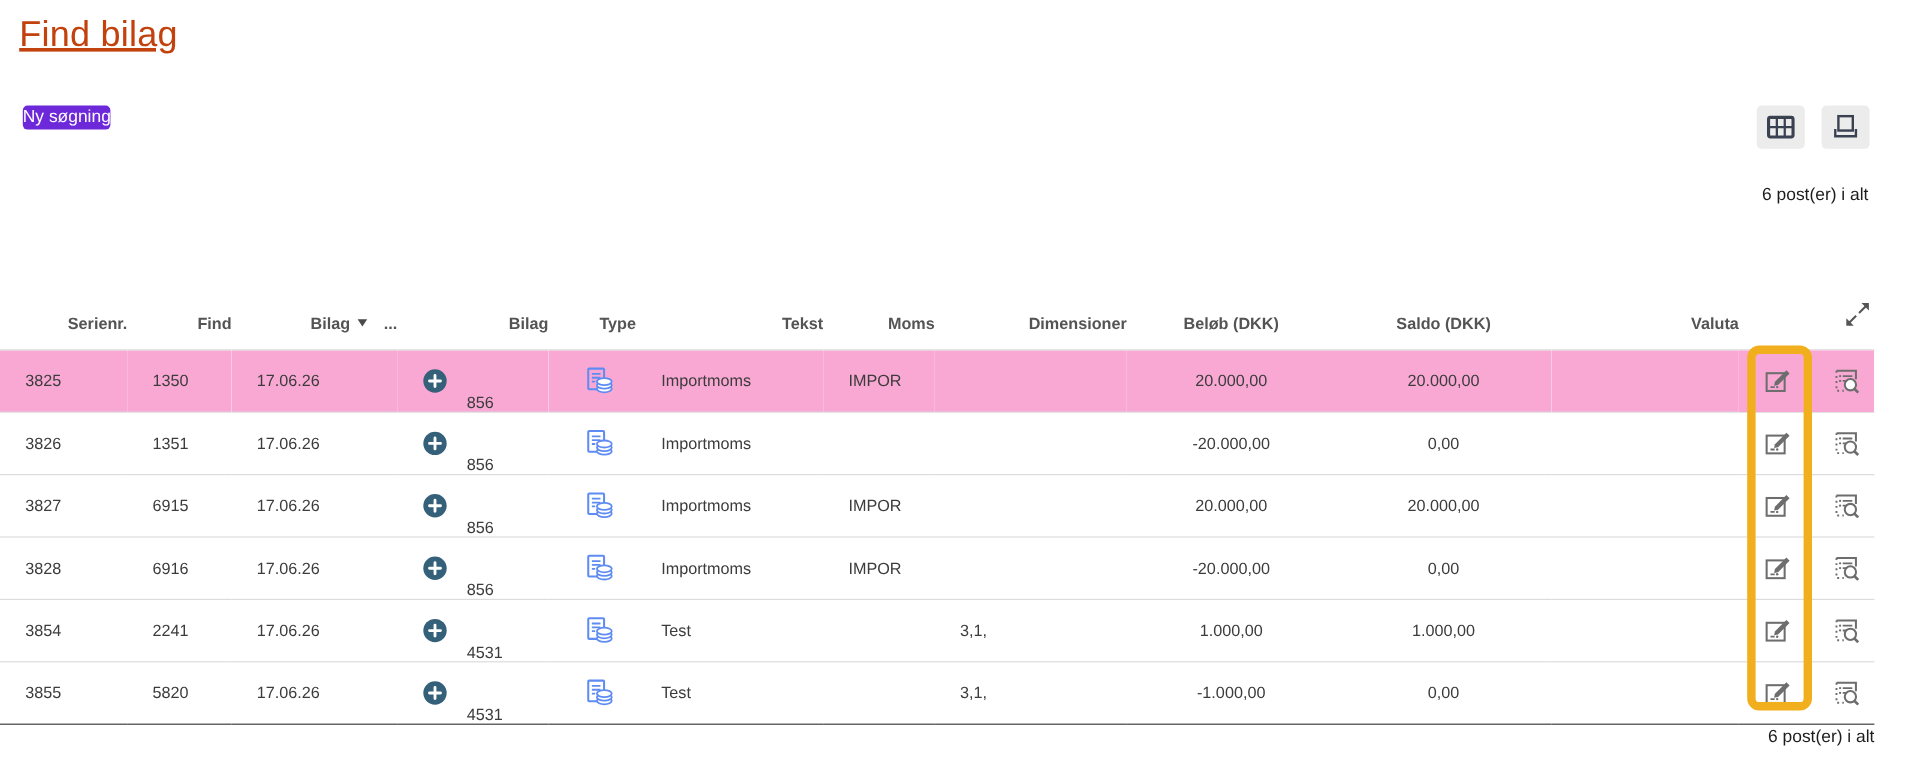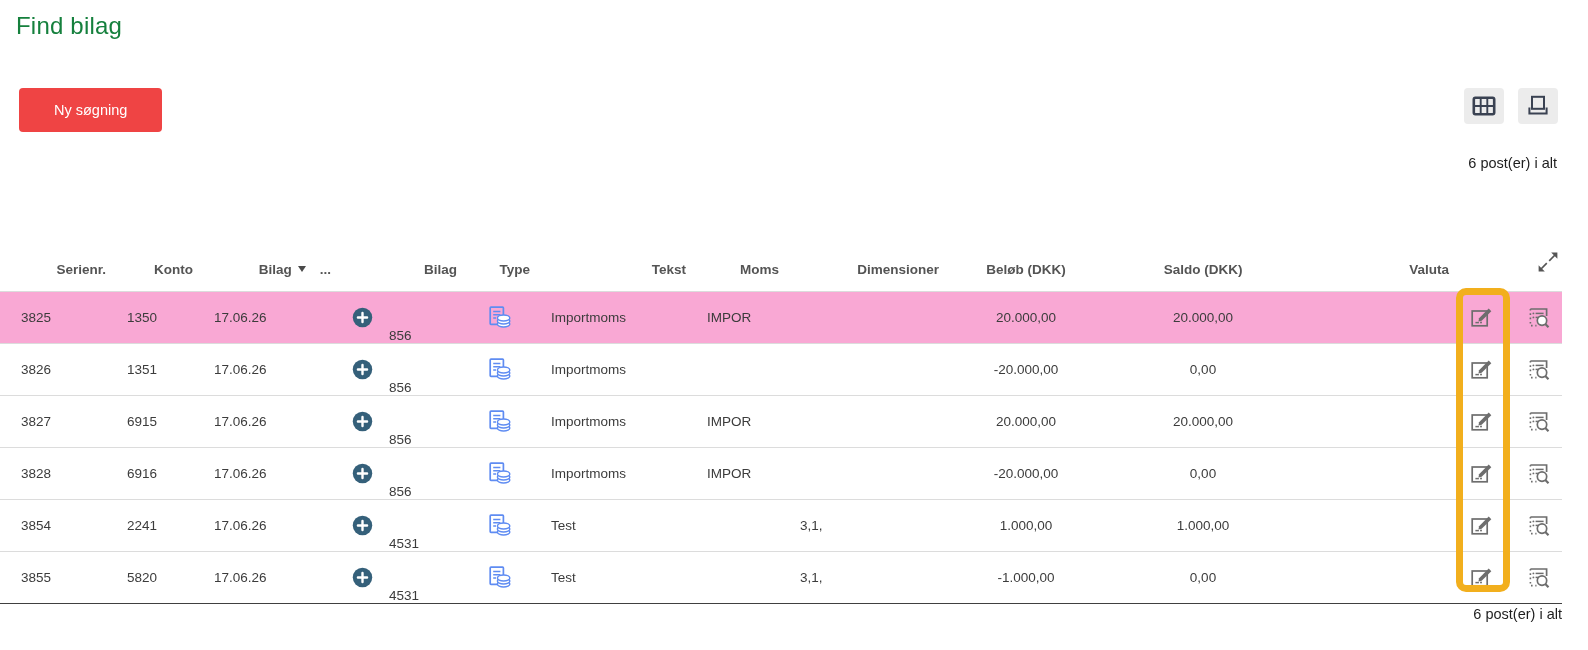--- a/index.html
+++ b/index.html
@@ -3,25 +3,25 @@
 <meta charset="utf-8">
 <style>
   html,body{margin:0;padding:0;}
   body{
     width:1588px;height:650px;position:relative;overflow:hidden;
     background:#ffffff;color:#3c3c3c;
     font-family:"Liberation Sans", sans-serif;
   }
   .page-title{
     position:absolute;left:16px;top:12px;margin:0;
-    font-size:24px;font-weight:400;color:#15803d;letter-spacing:.2px;
+    font-size:30px;font-weight:400;color:#c2410c;letter-spacing:.2px;text-decoration:underline;
   }
   .btn-primary{
-    position:absolute;left:19px;top:88px;height:44px;padding:0 35px;
-    background:#ef4444;color:#fff;border:none;border-radius:4px;
+    position:absolute;left:19px;top:88px;height:20px;padding:0 0;
+    background:#6d28d9;color:#fff;border:none;border-radius:4px;
     font-size:14.5px;font-family:inherit;cursor:pointer;
   }
   .icon-btn{
     position:absolute;top:88px;width:40px;height:36px;
     background:#ececec;border:none;border-radius:4px;cursor:pointer;
     display:flex;align-items:center;justify-content:center;color:#3A4252;padding:0;
   }
   #btn-grid{left:1464px;}
   #btn-print{left:1518px;}
   .count-top{position:absolute;top:155px;right:31px;font-size:14.5px;color:#1d1d1d;}
@@ -143,21 +143,21 @@
       <col style="width:160px">
       <col style="width:176px">
     <col style="width:178px">
       <col style="width:156px">
       <col style="width:66px">
       <col style="width:47px">
   </colgroup>
   <thead>
     <tr>
       <th>Serienr.</th>
-      <th>Konto</th>
+      <th>Find</th>
       <th>
         <span>Bilag</span><span class="sort-arrow"></span><span class="more-cols">...</span>
       </th>
       <th>Bilag</th>
       <th>Type</th>
       <th>Tekst</th>
       <th>Moms</th>
       <th>Dimensioner</th>
       <th class="num">Beløb (DKK)</th>
       <th class="num">Saldo (DKK)</th>

